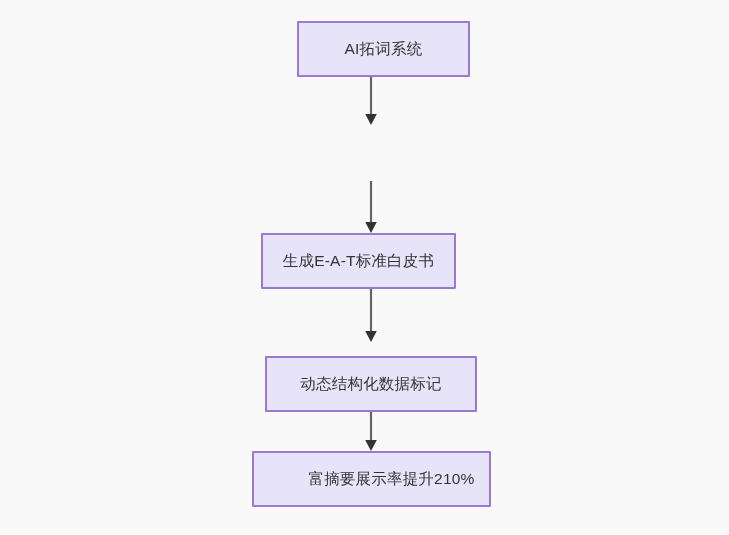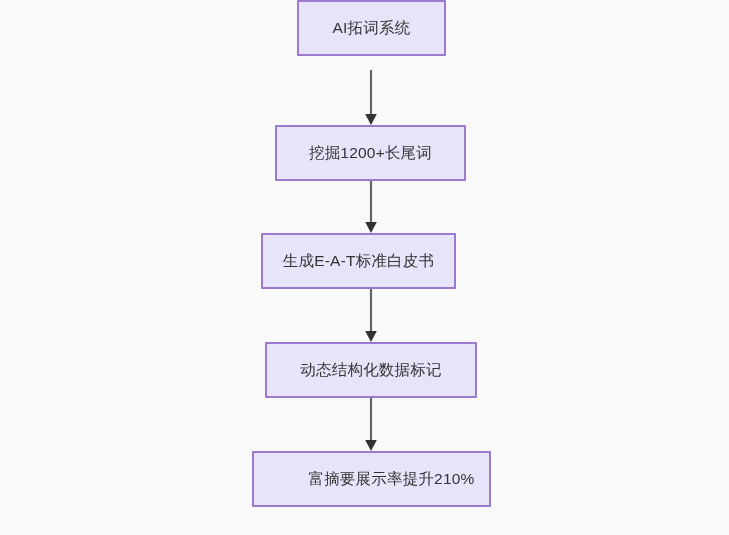--- a/index.html
+++ b/index.html
@@ -77,33 +77,30 @@
     </svg>
   </div>
 
   <div class="edge" style="left:359px; top:398px; height:53px;">
     <svg width="24" height="53" viewBox="0 0 24 53" xmlns="http://www.w3.org/2000/svg">
       <line x1="12" y1="0" x2="12" y2="44" stroke="#666666" stroke-width="2.2"></line>
       <polygon points="12,53 6.2,42 17.8,42" fill="#333333"></polygon>
     </svg>
   </div>
 
-  <div class="node" style="left:297px; top:0; width:149px;">
+  <div class="node" style="left:297px; top:21px; width:173px;">
     <span class="node-label">AI拓词系统</span>
   </div>
 
-  <div class="node" style="left:275px; top:125px; width:191px;">
-    <span class="node-label">挖掘1200+长尾词</span>
-  </div>
 
   <div class="node" style="left:261px; top:233px; width:195px;">
     <span class="node-label">生成E-A-T标准白皮书</span>
   </div>
 
-  <div class="node" style="left:265px; top:342px; width:212px;">
+  <div class="node" style="left:265px; top:356px; width:212px;">
     <span class="node-label">动态结构化数据标记</span>
   </div>
 
   <div class="node" style="left:252px; top:451px; width:239px;padding-left:40px;">
     <span class="node-label">富摘要展示率提升210%</span>
   </div>
 
 </div>
 
 </body></html>

